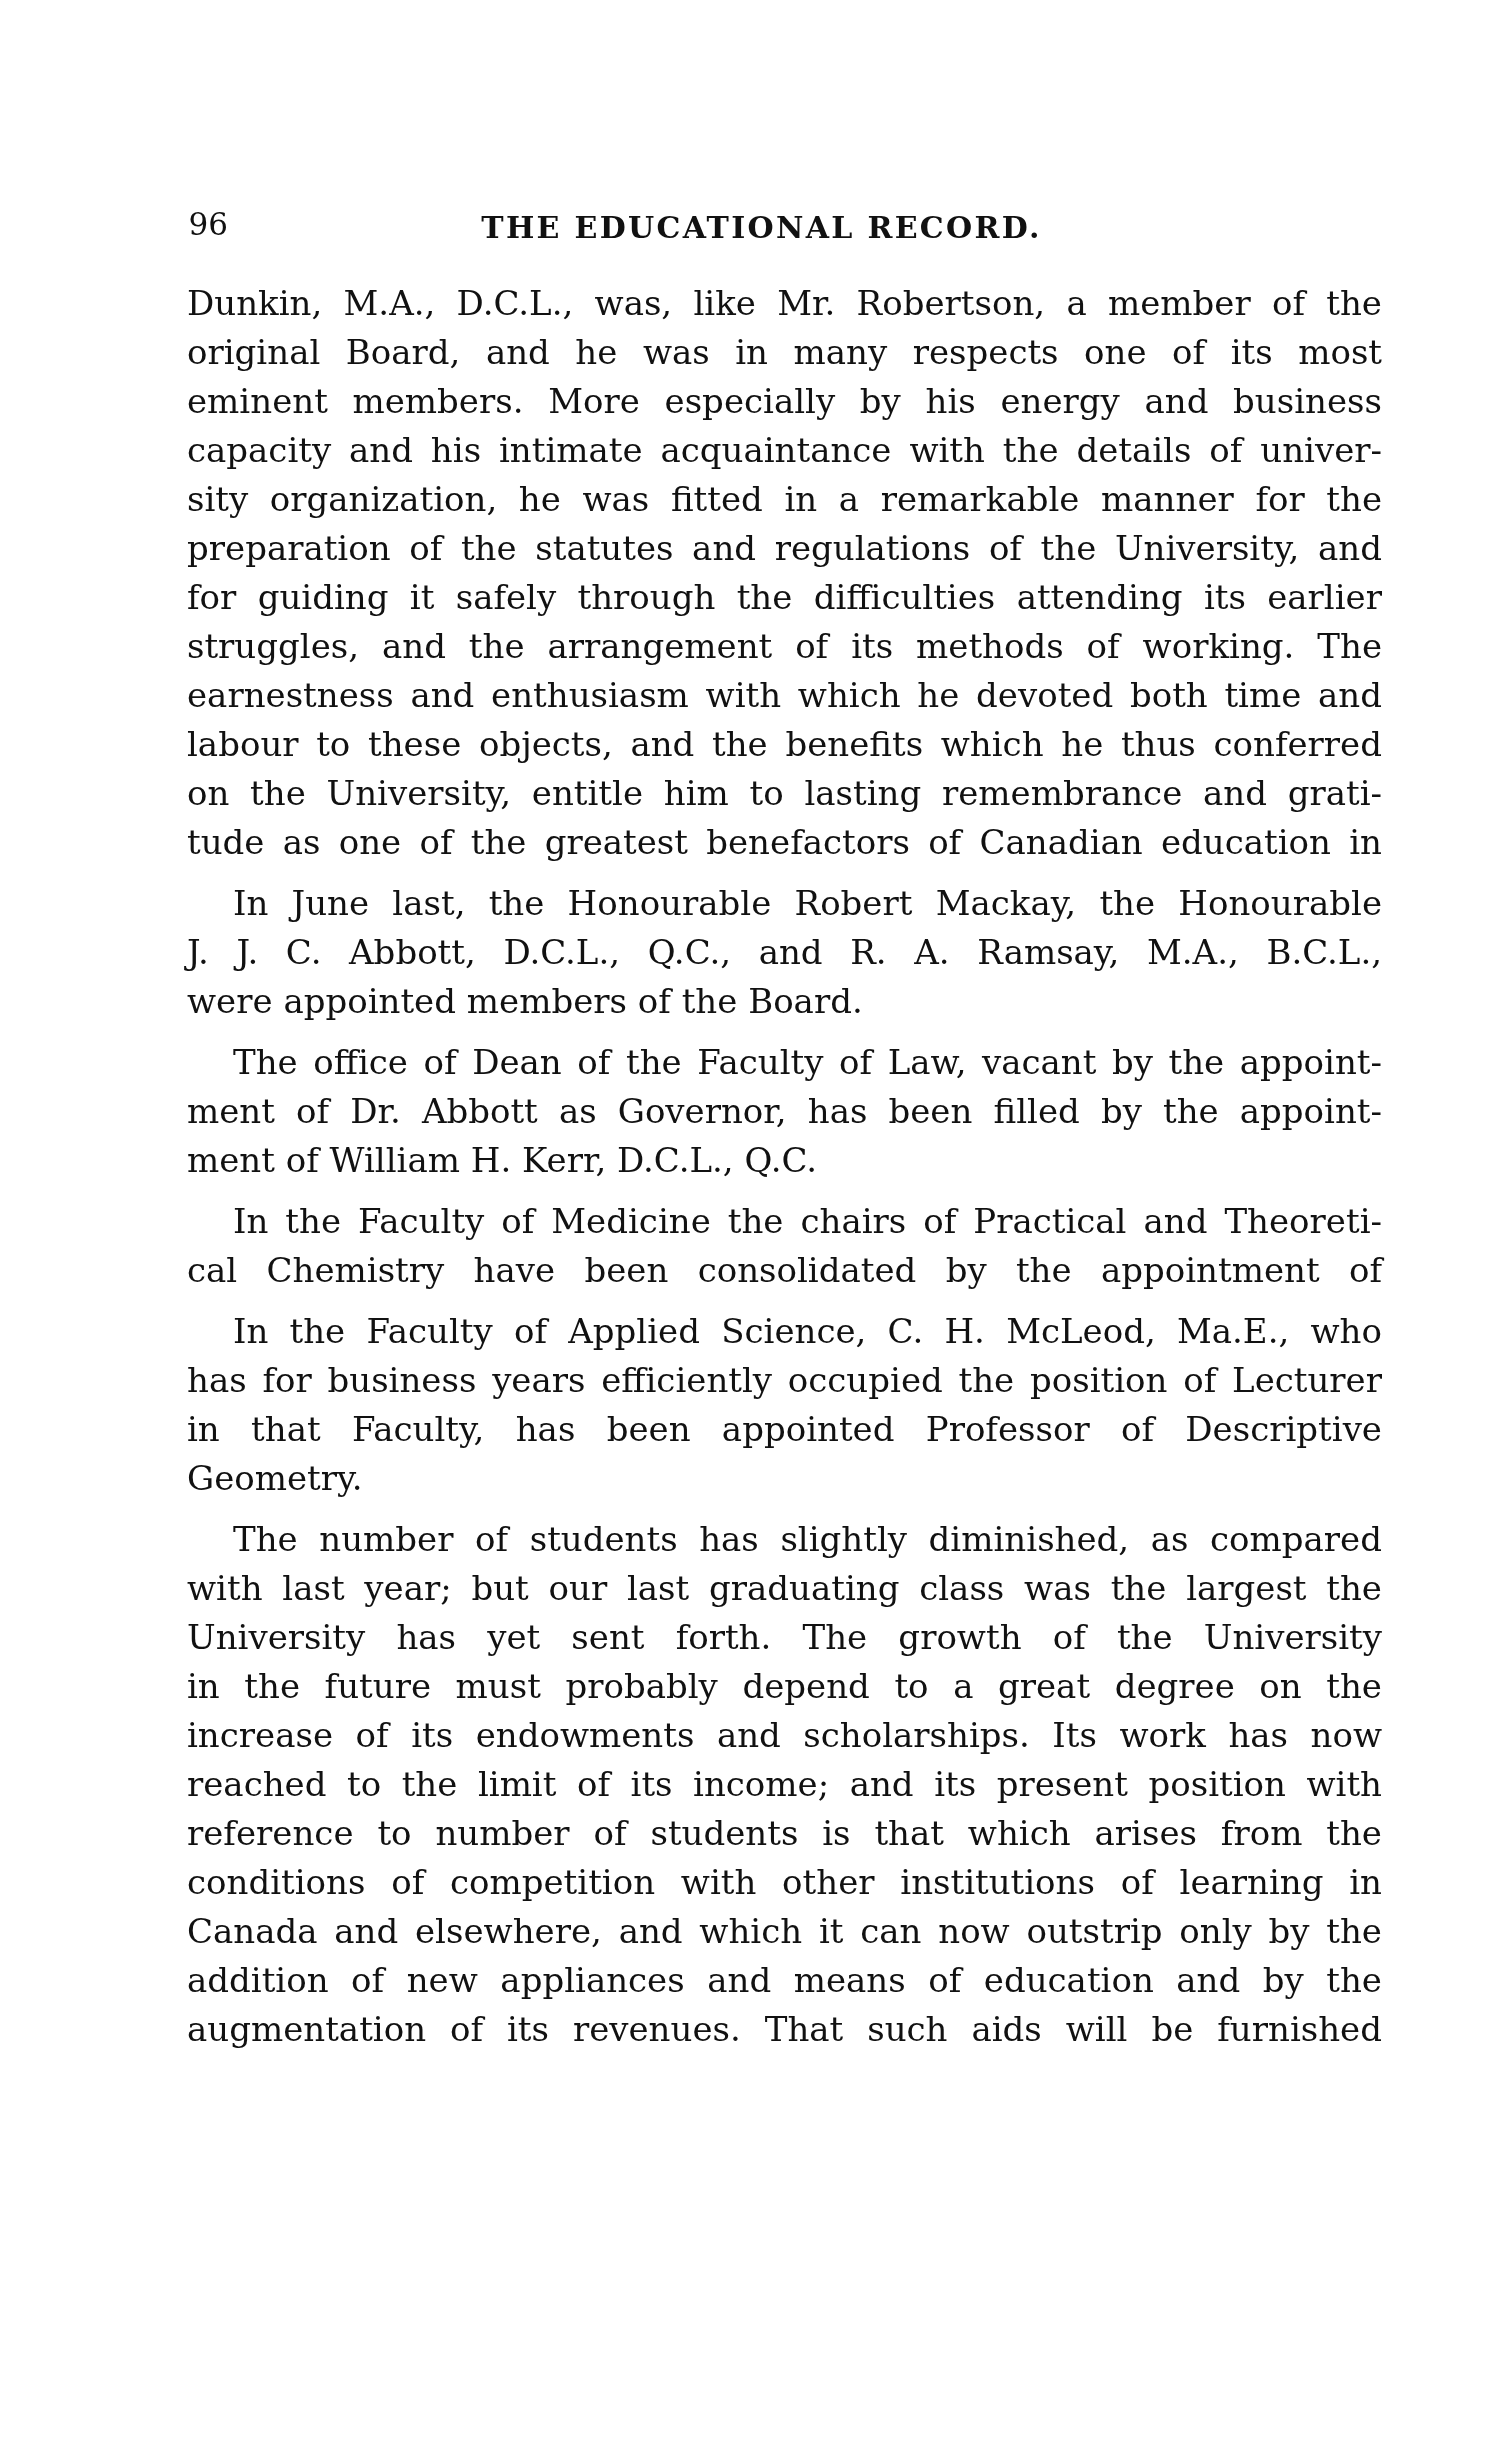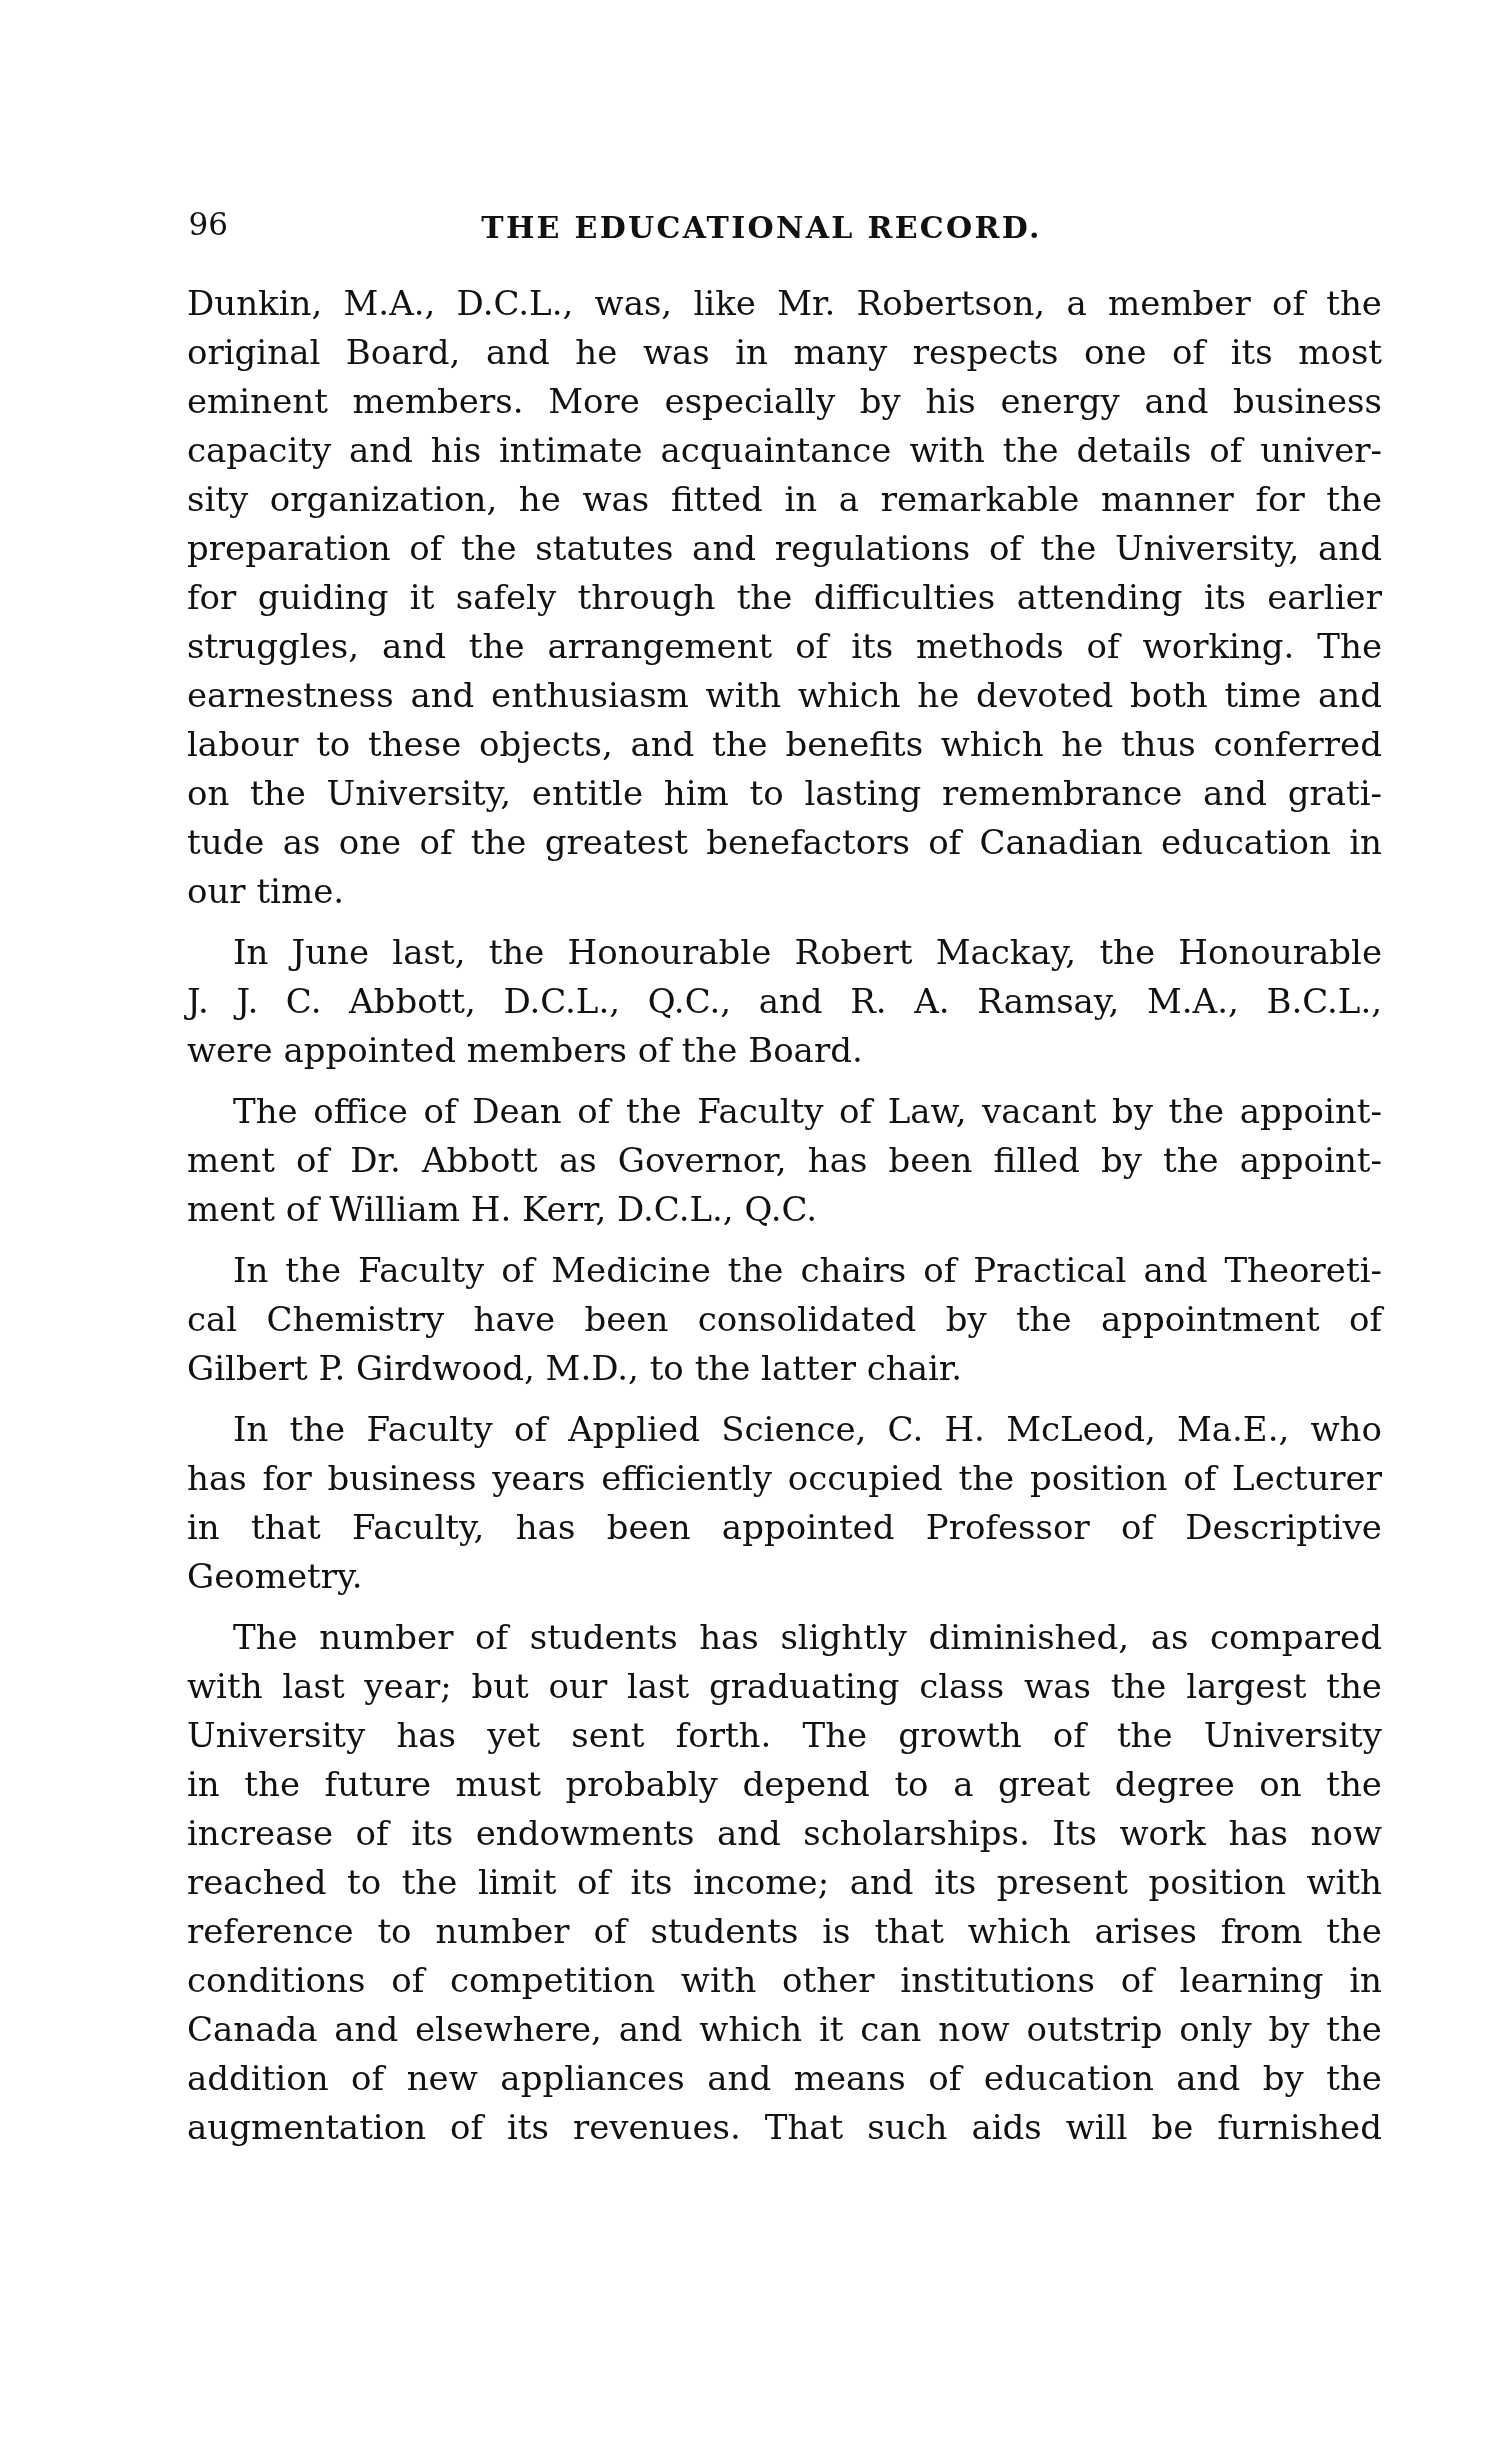--- a/index.html
+++ b/index.html
@@ -37,36 +37,34 @@
         <span class="line">eminent members. More especially by his energy and business</span>
         <span class="line">capacity and his intimate acquaintance with the details of univer-</span>
         <span class="line">sity organization, he was fitted in a remarkable manner for the</span>
         <span class="line">preparation of the statutes and regulations of the University, and</span>
         <span class="line">for guiding it safely through the difficulties attending its earlier</span>
         <span class="line">struggles, and the arrangement of its methods of working. The</span>
         <span class="line">earnestness and enthusiasm with which he devoted both time and</span>
         <span class="line">labour to these objects, and the benefits which he thus conferred</span>
         <span class="line">on the University, entitle him to lasting remembrance and grati-</span>
         <span class="line">tude as one of the greatest benefactors of Canadian education in</span>
-        <span class="line last">our time.</span>
       </div>
       <div class="para gap">
         <span class="line ind">In June last, the Honourable Robert Mackay, the Honourable</span>
         <span class="line">J. J. C. Abbott, D.C.L., Q.C., and R. A. Ramsay, M.A., B.C.L.,</span>
         <span class="line last">were appointed members of the Board.</span>
       </div>
       <div class="para">
         <span class="line ind">The office of Dean of the Faculty of Law, vacant by the appoint-</span>
         <span class="line">ment of Dr. Abbott as Governor, has been filled by the appoint-</span>
         <span class="line last">ment of William H. Kerr, D.C.L., Q.C.</span>
       </div>
       <div class="para">
         <span class="line ind">In the Faculty of Medicine the chairs of Practical and Theoreti-</span>
         <span class="line">cal Chemistry have been consolidated by the appointment of</span>
-        <span class="line last">Gilbert P. Girdwood, M.D., to the latter chair.</span>
       </div>
       <div class="para">
         <span class="line ind">In the Faculty of Applied Science, C. H. McLeod, Ma.E., who</span>
         <span class="line">has for business years efficiently occupied the position of Lecturer</span>
         <span class="line">in that Faculty, has been appointed Professor of Descriptive</span>
         <span class="line last">Geometry.</span>
       </div>
       <div class="para gap">
         <span class="line ind">The number of students has slightly diminished, as compared</span>
         <span class="line">with last year; but our last graduating class was the largest the</span>

